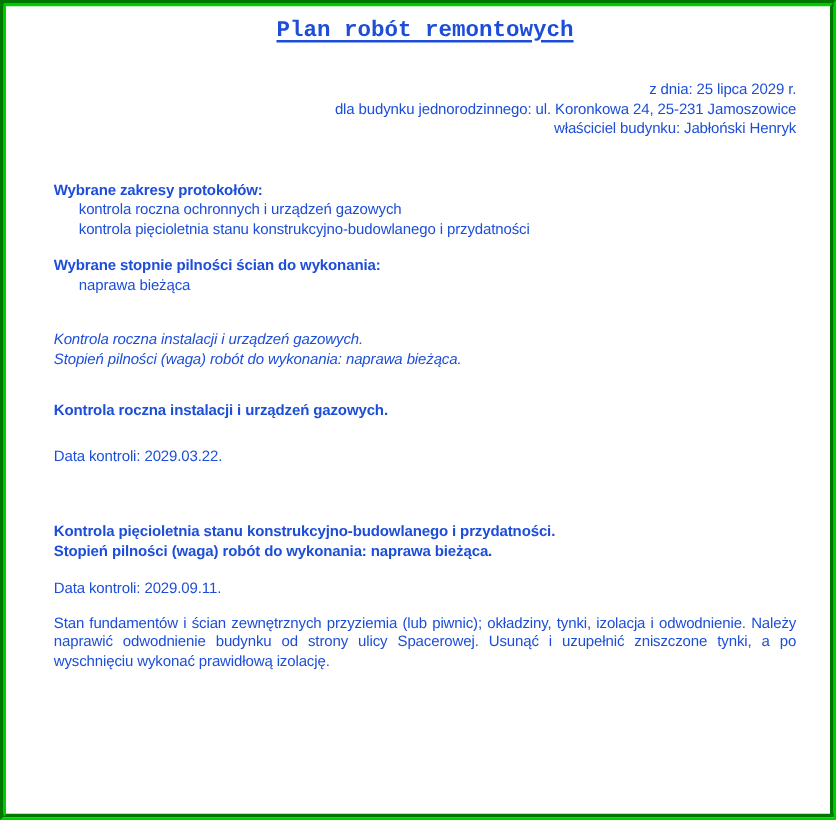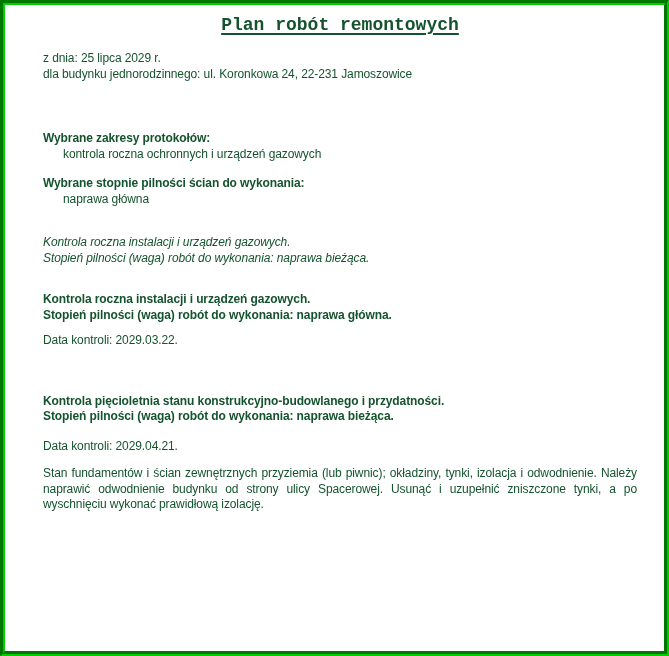--- a/index.html
+++ b/index.html
@@ -7,95 +7,96 @@
     padding: 0;
     background: #ffffff;
   }
   .page {
     position: relative;
     width: 669px;
     height: 656px;
     box-sizing: border-box;
     border: 5px groove #00cc00;
     background: #ffffff;
-    color: #14532d;
+    color: #1d4ed8;
     font-family: "Liberation Sans", "DejaVu Sans", sans-serif;
     font-size: 12px;
     line-height: 15.5px;
     letter-spacing: -0.1px;
     padding: 0 27px 0 38px;
     overflow: hidden;
   }
   .title {
     margin-top: 9px;
     text-align: center;
     font-family: "Liberation Mono", "DejaVu Sans Mono", monospace;
     font-weight: bold;
     font-size: 18px;
     line-height: 22px;
     letter-spacing: 0;
     text-decoration: underline;
     text-decoration-thickness: 2px;
     text-underline-offset: 3px;
   }
   .subtitle {
-    margin-top: 15px;
-    text-align: left;
+    margin-top: 28px;
+    text-align: right;
   }
   .indent { padding-left: 20px; }
-  .scopes-heading   { margin-top: 49px; font-weight: bold; }
+  .scopes-heading   { margin-top: 34px; font-weight: bold; }
   .urgency-heading  { margin-top: 14px; font-weight: bold; }
   .intro-note       { margin-top: 28px; font-style: italic; }
   .section-heading  { margin-top: 26px; font-weight: bold; }
   .section-heading.second { margin-top: 45px; }
-  .date-line        { margin-top: 10px; }
+  .date-line        { margin-top: 21px; }
   .date-line.second { margin-top: 14px; }
   .para {
     margin-top: 13px;
     text-align: justify;
   }
   .para.last { margin-top: 12px; }
 </style>
 </head>
 <body>
 
 <div class="page">
 
   <div class="title">Plan robót remontowych</div>
 
   <div class="subtitle">
     <div>z dnia: 25 lipca 2029 r.</div>
-    <div>dla budynku jednorodzinnego: ul. Koronkowa 24, 22-231 Jamoszowice</div>
+    <div>dla budynku jednorodzinnego: ul. Koronkowa 24, 25-231 Jamoszowice</div>
+    <div>właściciel budynku: Jabłoński Henryk</div>
   </div>
 
   <div class="scopes-heading">Wybrane zakresy protokołów:</div>
   <div class="indent">
     <div>kontrola roczna ochronnych i urządzeń gazowych</div>
+    <div>kontrola pięcioletnia stanu konstrukcyjno-budowlanego i przydatności</div>
   </div>
 
   <div class="urgency-heading">Wybrane stopnie pilności ścian do wykonania:</div>
   <div class="indent">
-    <div>naprawa główna</div>
+    <div>naprawa bieżąca</div>
   </div>
 
   <div class="intro-note">
     <div>Kontrola roczna instalacji i urządzeń gazowych.</div>
     <div>Stopień pilności (waga) robót do wykonania: naprawa bieżąca.</div>
   </div>
 
   <div>
     <div class="section-heading">
       <div>Kontrola roczna instalacji i urządzeń gazowych.</div>
-      <div>Stopień pilności (waga) robót do wykonania: naprawa główna.</div>
     </div>
     <div class="date-line">Data kontroli: 2029.03.22.</div>
   </div>
 
   <div>
     <div class="section-heading second">
       <div>Kontrola pięcioletnia stanu konstrukcyjno-budowlanego i przydatności.</div>
       <div>Stopień pilności (waga) robót do wykonania: naprawa bieżąca.</div>
     </div>
-    <div class="date-line second">Data kontroli: 2029.04.21.</div>
+    <div class="date-line second">Data kontroli: 2029.09.11.</div>
     <div class="para last">Stan fundamentów i ścian zewnętrznych przyziemia (lub piwnic); okładziny, tynki, izolacja i odwodnienie. Należy naprawić odwodnienie budynku od strony ulicy Spacerowej. Usunąć i uzupełnić  zniszczone tynki, a po wyschnięciu wykonać prawidłową izolację.</div>
   </div>
 
 </div>
 
 </body></html>

